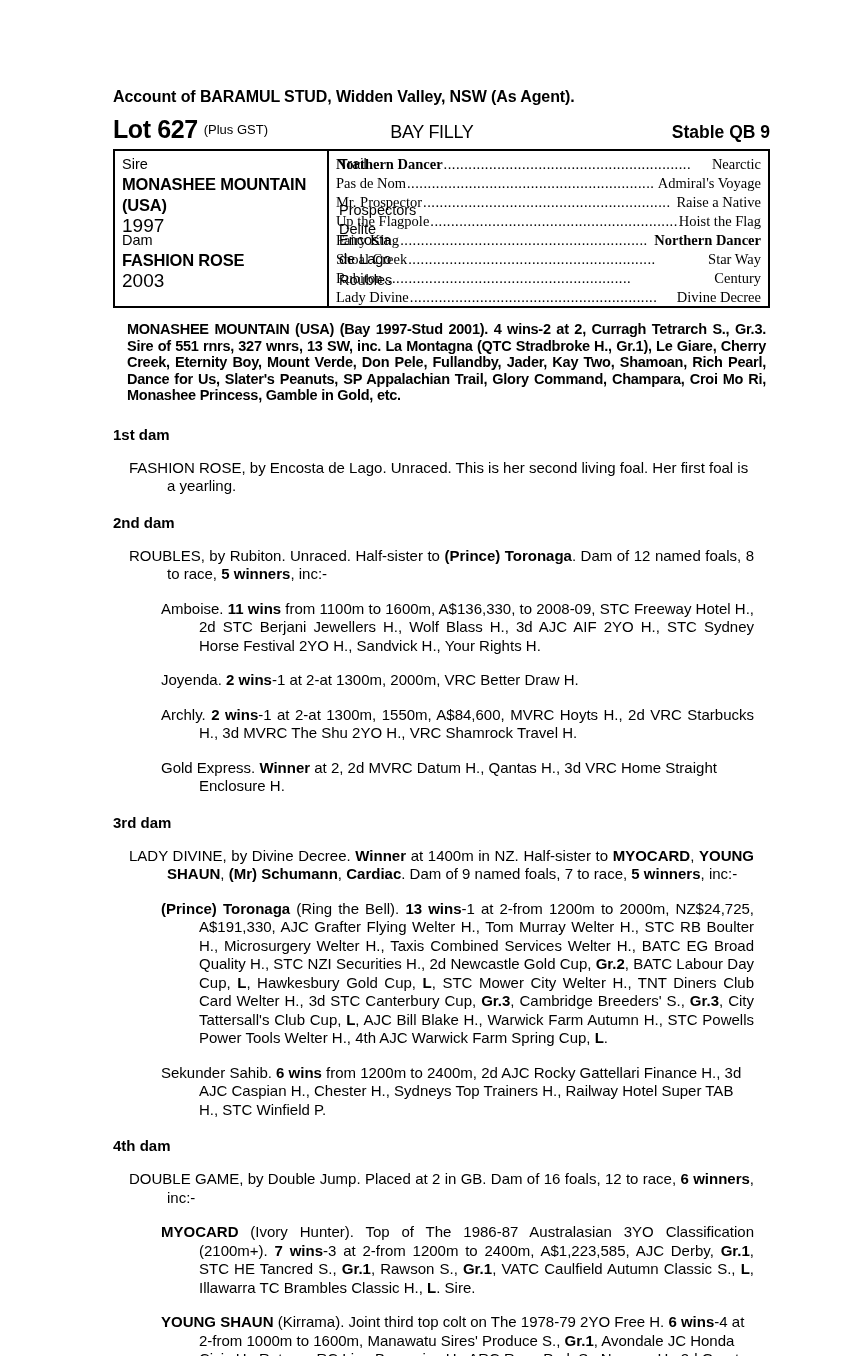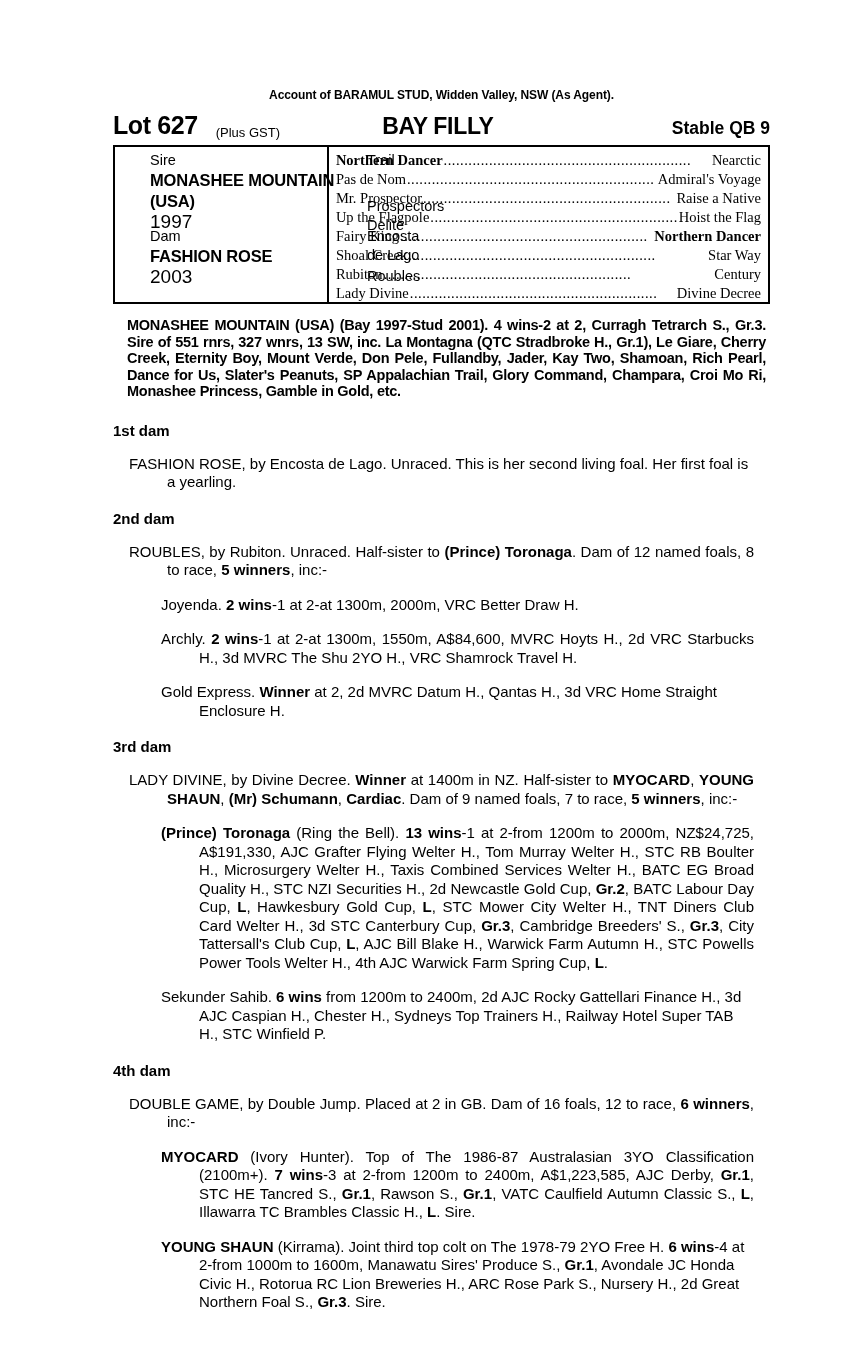--- a/index.html
+++ b/index.html
@@ -24,51 +24,50 @@
   }
   .content {
     position: absolute;
     left: 113px;
     top: 88px;
     width: 657px;
   }
 
   
   .account-line {
-    text-align: center;
-    font-weight: bold;
-    font-size: 12px;
+    text-align: left;
+    font-weight: bold;
+    font-size: 16px;
     letter-spacing: -0.1px;
     margin: 0 0 9px 0;
     width: 100%;
   }
   .lot-row {
     display: flex;
     align-items: baseline;
     justify-content: space-between;
     margin: 0 0 5px 0;
   }
   .lot-left {
     display: flex;
-    align-items: flex-end;
-    white-space: nowrap;
-    gap: 12px;
+    align-items: center;
+    white-space: nowrap;
   }
   .lot-number {
     font-size: 25px;
     font-weight: bold;
     letter-spacing: -0.4px;
   }
   .lot-gst {
     font-size: 13px;
     margin-left: 6px;
   }
   .lot-center {
-    font-size: 23px;
-    font-weight: bold;
+    font-size: 18px;
+    font-weight: normal;
     letter-spacing: -0.3px;
     position: relative;
     left: -38px;
   }
   .lot-right {
     font-size: 17.5px;
     font-weight: bold;
     white-space: nowrap;
   }
   .foaled-row {
@@ -92,21 +91,20 @@
     display: flex;
     margin-bottom: 13px;
   }
   .ped-left {
     width: 361px;
     box-sizing: border-box;
     padding: 5px 0 0 20px;
     border-right: 2px solid #000;
     font-size: 14.5px;
     position: relative;
-    margin-left: 28px;
   }
   .ped-left .gen1 {
     position: absolute;
     left: 7px;
     width: 220px;
   }
   .ped-left .gen2 {
     position: absolute;
     left: 224px;
   }
@@ -260,20 +258,21 @@
     <div class="sire-summary">MONASHEE MOUNTAIN (USA) (Bay 1997-Stud 2001). 4 wins-2 at 2, Curragh Tetrarch S., Gr.3. Sire of 551 rnrs, 327 wnrs, 13 SW, inc. La Montagna (QTC Stradbroke H., Gr.1), Le Giare, Cherry Creek, Eternity Boy, Mount Verde, Don Pele, Fullandby, Jader, Kay Two, Shamoan, Rich Pearl, Dance for Us, Slater's Peanuts, SP Appalachian Trail, Glory Command, Champara, Croi Mo Ri, Monashee Princess, Gamble in Gold, etc.</div>
 
     <div id="dam-sections">
         <div class="dam-section">
           <div class="dam-heading">1st dam</div>
           <p class="blk hang">FASHION ROSE, by Encosta de Lago. Unraced. This is her second living foal. Her first foal is a yearling.</p>
         </div>
         <div class="dam-section">
           <div class="dam-heading">2nd dam</div>
           <p class="blk hang">ROUBLES, by Rubiton. Unraced. Half-sister to <b>(Prince) Toronaga</b>. Dam of 12 named foals, 8 to race, <b>5 winners</b>, inc:-</p>
+          <p class="blk lvl1">Amboise. <b>11 wins</b> from 1100m to 1600m, A$136,330, to 2008-09, STC Freeway Hotel H., 2d STC Berjani Jewellers H., Wolf Blass H., 3d AJC AIF 2YO H., STC Sydney Horse Festival 2YO H., Sandvick H., Your Rights H.</p>
           <p class="blk lvl1">Joyenda. <b>2 wins</b>-1 at 2-at 1300m, 2000m, VRC Better Draw H.</p>
           <p class="blk lvl1">Archly. <b>2 wins</b>-1 at 2-at 1300m, 1550m, A$84,600, MVRC Hoyts H., 2d VRC Starbucks H., 3d MVRC The Shu 2YO H., VRC Shamrock Travel H.</p>
           <p class="blk lvl1">Gold Express. <b>Winner</b> at 2, 2d MVRC Datum H., Qantas H., 3d VRC Home Straight Enclosure H.</p>
         </div>
         <div class="dam-section">
           <div class="dam-heading">3rd dam</div>
           <p class="blk hang">LADY DIVINE, by Divine Decree. <b>Winner</b> at 1400m in NZ. Half-sister to <b>MYOCARD</b>, <b>YOUNG SHAUN</b>, <b>(Mr) Schumann</b>, <b>Cardiac</b>. Dam of 9 named foals, 7 to race, <b>5 winners</b>, inc:-</p>
           <p class="blk lvl1"><b>(Prince) Toronaga</b> (Ring the Bell). <b>13 wins</b>-1 at 2-from 1200m to 2000m, NZ$24,725, A$191,330, AJC Grafter Flying Welter H., Tom Murray Welter H., STC RB Boulter H., Microsurgery Welter H., Taxis Combined Services Welter H., BATC EG Broad Quality H., STC NZI Securities H., 2d Newcastle Gold Cup, <b>Gr.2</b>, BATC Labour Day Cup, <b>L</b>, Hawkesbury Gold Cup, <b>L</b>, STC Mower City Welter H., TNT Diners Club Card Welter H., 3d STC Canterbury Cup, <b>Gr.3</b>, Cambridge Breeders' S., <b>Gr.3</b>, City Tattersall's Club Cup, <b>L</b>, AJC Bill Blake H., Warwick Farm Autumn H., STC Powells Power Tools Welter H., 4th AJC Warwick Farm Spring Cup, <b>L</b>.</p>
           <p class="blk lvl1">Sekunder Sahib. <b>6 wins</b> from 1200m to 2400m, 2d AJC Rocky Gattellari Finance H., 3d AJC Caspian H., Chester H., Sydneys Top Trainers H., Railway Hotel Super TAB H., STC Winfield P.</p>
         </div>

